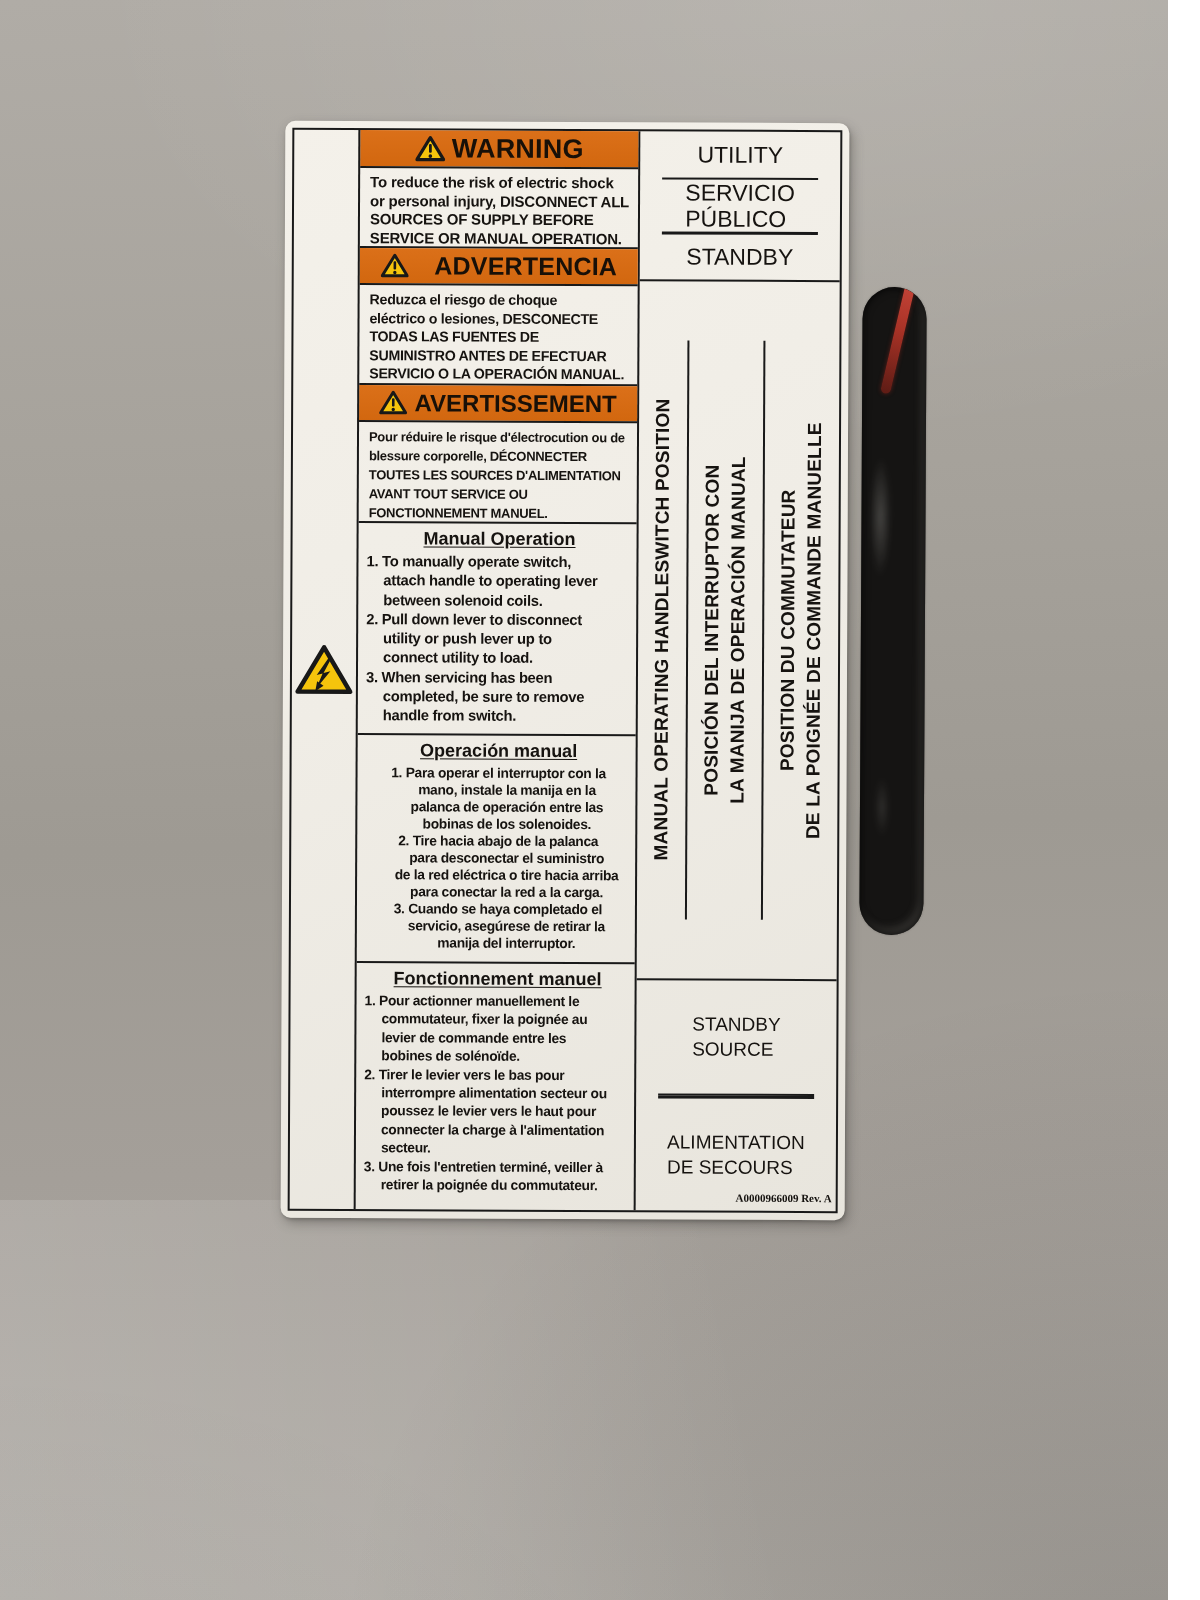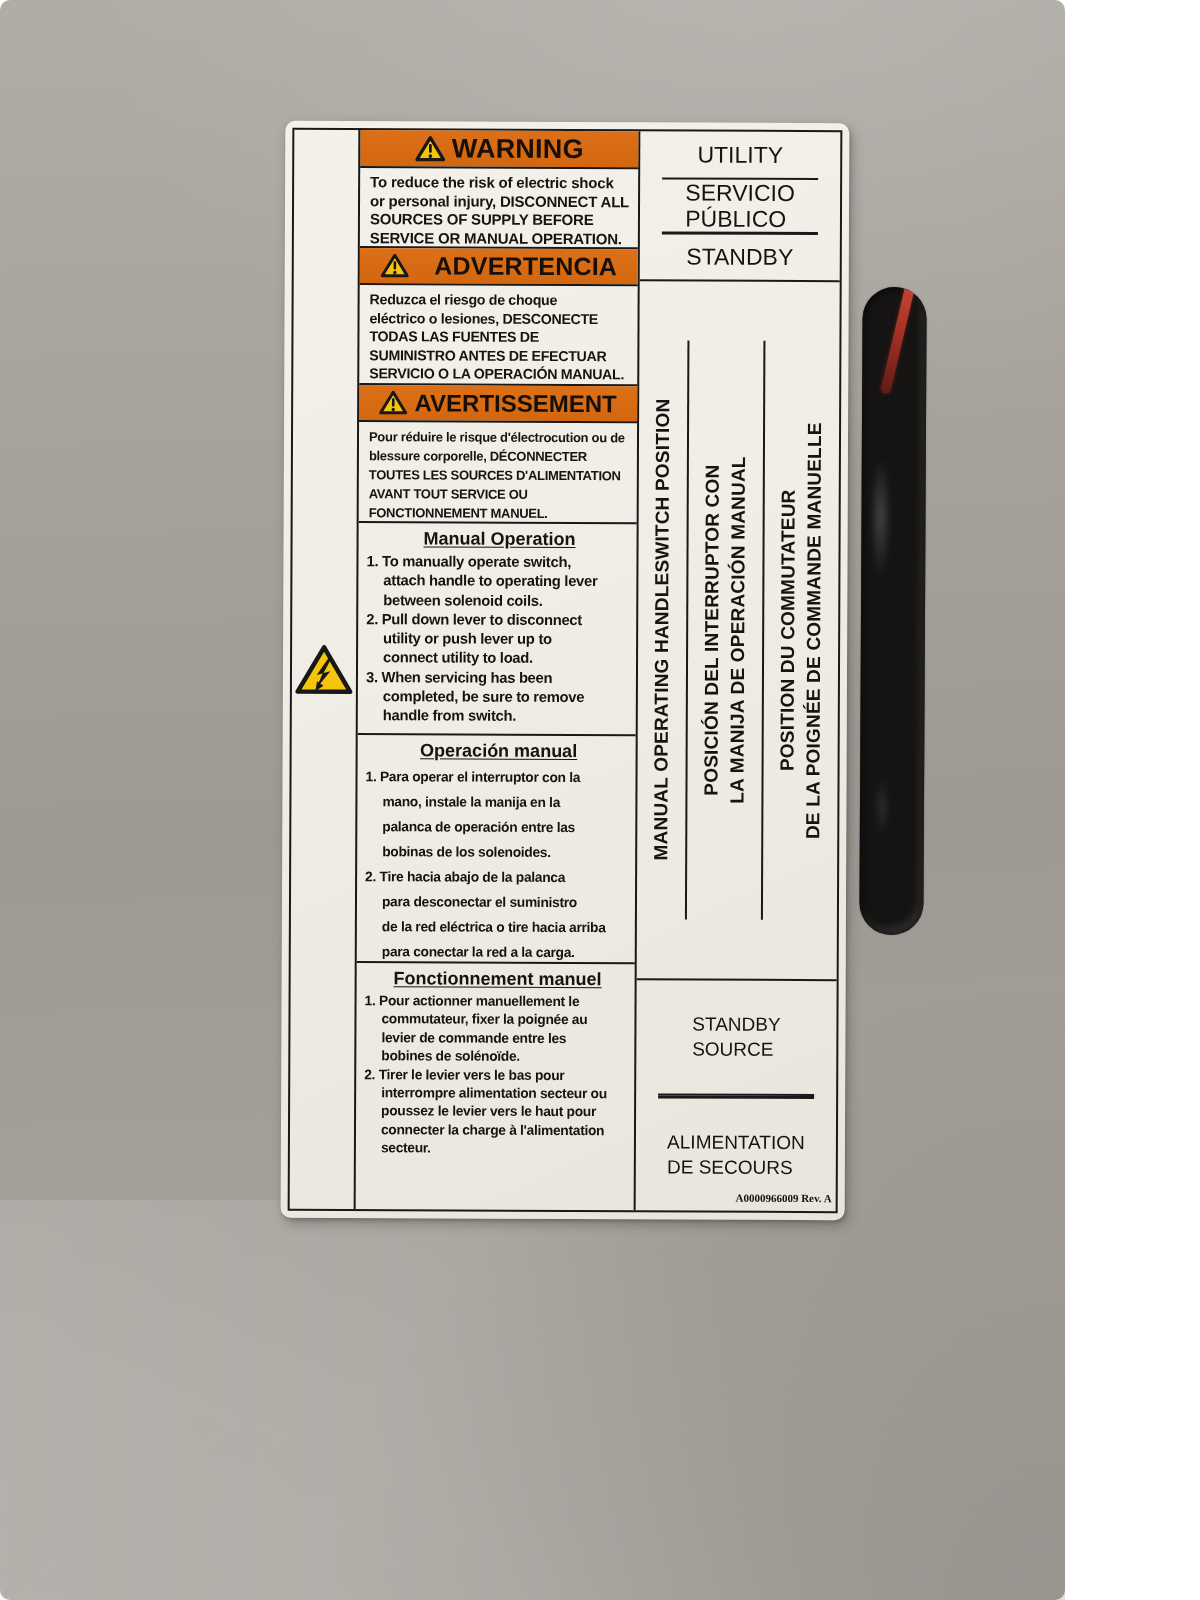--- a/index.html
+++ b/index.html
@@ -1,18 +1,18 @@
 <!DOCTYPE html>
 <html><head>
 <meta charset="utf-8">
 <style>
   html,body{margin:0;padding:0;}
   body{width:1200px;height:1600px;overflow:hidden;font-family:"Liberation Sans",sans-serif;}
-  .scene{position:relative;width:1065px;height:1600px;
-    background:linear-gradient(178deg,#b0aca6 0%,#a6a29b 30%,#9e9a93 52%,#a49f99 72%,#aeaaa4 100%);border-radius:10px;}
+  .scene{position:relative;width:1168px;height:1600px;
+    background:linear-gradient(178deg,#b0aca6 0%,#a6a29b 30%,#9e9a93 52%,#a49f99 72%,#aeaaa4 100%);}
   .sheen-top{position:absolute;inset:0;
     background:radial-gradient(90% 40% at 70% 0%,rgba(255,255,255,.10),transparent 70%);}
   .sheen-bottom{position:absolute;left:0;top:1200px;width:1200px;height:400px;
     background:linear-gradient(78deg,rgba(255,255,255,.14) 0%,rgba(255,255,255,.08) 38%,transparent 62%);}
   .vignette{position:absolute;inset:0;
     background:radial-gradient(130% 80% at 100% 105%,rgba(20,18,16,.16),transparent 55%),
                radial-gradient(120% 60% at 0% 115%,rgba(20,18,16,.05),transparent 50%);}
   
   .slot{position:absolute;left:861px;top:287px;width:64px;height:648px;border-radius:32px;
     background:#151413;overflow:hidden;transform:rotate(.3deg);
@@ -47,21 +47,21 @@
   .wbody.en{height:80px;font-size:15px;line-height:18.5px;letter-spacing:-.2px;}
   .wbody.es{height:100px;font-size:14.2px;line-height:18.5px;letter-spacing:-.3px;}
   .wbody.fr{height:101px;font-size:13px;line-height:19px;letter-spacing:-.3px;}
   
   .sect{border-bottom:2.5px solid #191919;padding:3px 4px 0 8px;overflow:hidden;flex:none;box-sizing:border-box;color:#161310;}
   .sect.last{border-bottom:none;flex:1;}
   .sect h3{margin:2px 0 3px 0;text-align:center;font-size:18px;text-decoration:underline;
     text-underline-offset:2px;color:#161310;}
   .li{font-weight:bold;white-space:pre-line;padding-left:17px;text-indent:-17px;letter-spacing:-.3px;}
   .sect.en{height:212px;} .sect.en .li{font-size:14.8px;line-height:19.3px;}
-  .sect.es{height:228px;} .sect.es .li{font-size:13.8px;line-height:25px;}
+  .sect.es{height:228px;} .sect.es .li{font-size:13.8px;line-height:17px;text-align:center;}
   .sect.fr .li{font-size:13.8px;line-height:18.4px;}
   
   .src-box{display:flex;flex-direction:column;justify-content:center;align-items:center;flex:none;
     color:#161310;position:relative;box-sizing:border-box;}
   .src-box .row{display:flex;align-items:center;justify-content:center;text-align:left;
     font-weight:normal;white-space:pre-line;}
   .rule{height:2.5px;background:#191919;width:78%;flex:none;}
   .utility-box{height:150px;border-bottom:2.5px solid #191919;}
   .utility-box .row{font-size:23px;line-height:26px;flex:1;}
   .standby-box{height:232px;border-top:2.5px solid #191919;}
@@ -157,33 +157,38 @@
         <div class="sect es">
           <h3>Operación manual</h3>
           <div class="li">1. Para operar el interruptor con la
 mano, instale la manija en la
 palanca de operación entre las
 bobinas de los solenoides.</div>
           <div class="li">2. Tire hacia abajo de la palanca
 para desconectar el suministro
 de la red eléctrica o tire hacia arriba
 para conectar la red a la carga.</div>
+          <div class="li">3. Cuando se haya completado el
+servicio, asegúrese de retirar la
+manija del interruptor.</div>
         </div>
 
         <div class="sect fr last">
           <h3>Fonctionnement manuel</h3>
           <div class="li">1. Pour actionner manuellement le
 commutateur, fixer la poignée au
 levier de commande entre les
 bobines de solénoïde.</div>
           <div class="li">2. Tirer le levier vers le bas pour
 interrompre alimentation secteur ou
 poussez le levier vers le haut pour
 connecter la charge à l'alimentation
 secteur.</div>
+          <div class="li">3. Une fois l'entretien terminé, veiller à
+retirer la poignée du commutateur.</div>
         </div>
       </div>
 
       <div class="col-right">
 
         <div class="src-box utility-box">
           <div class="row">UTILITY</div>
           <div class="rule"></div>
           <div class="row">SERVICIO
 PÚBLICO</div>

